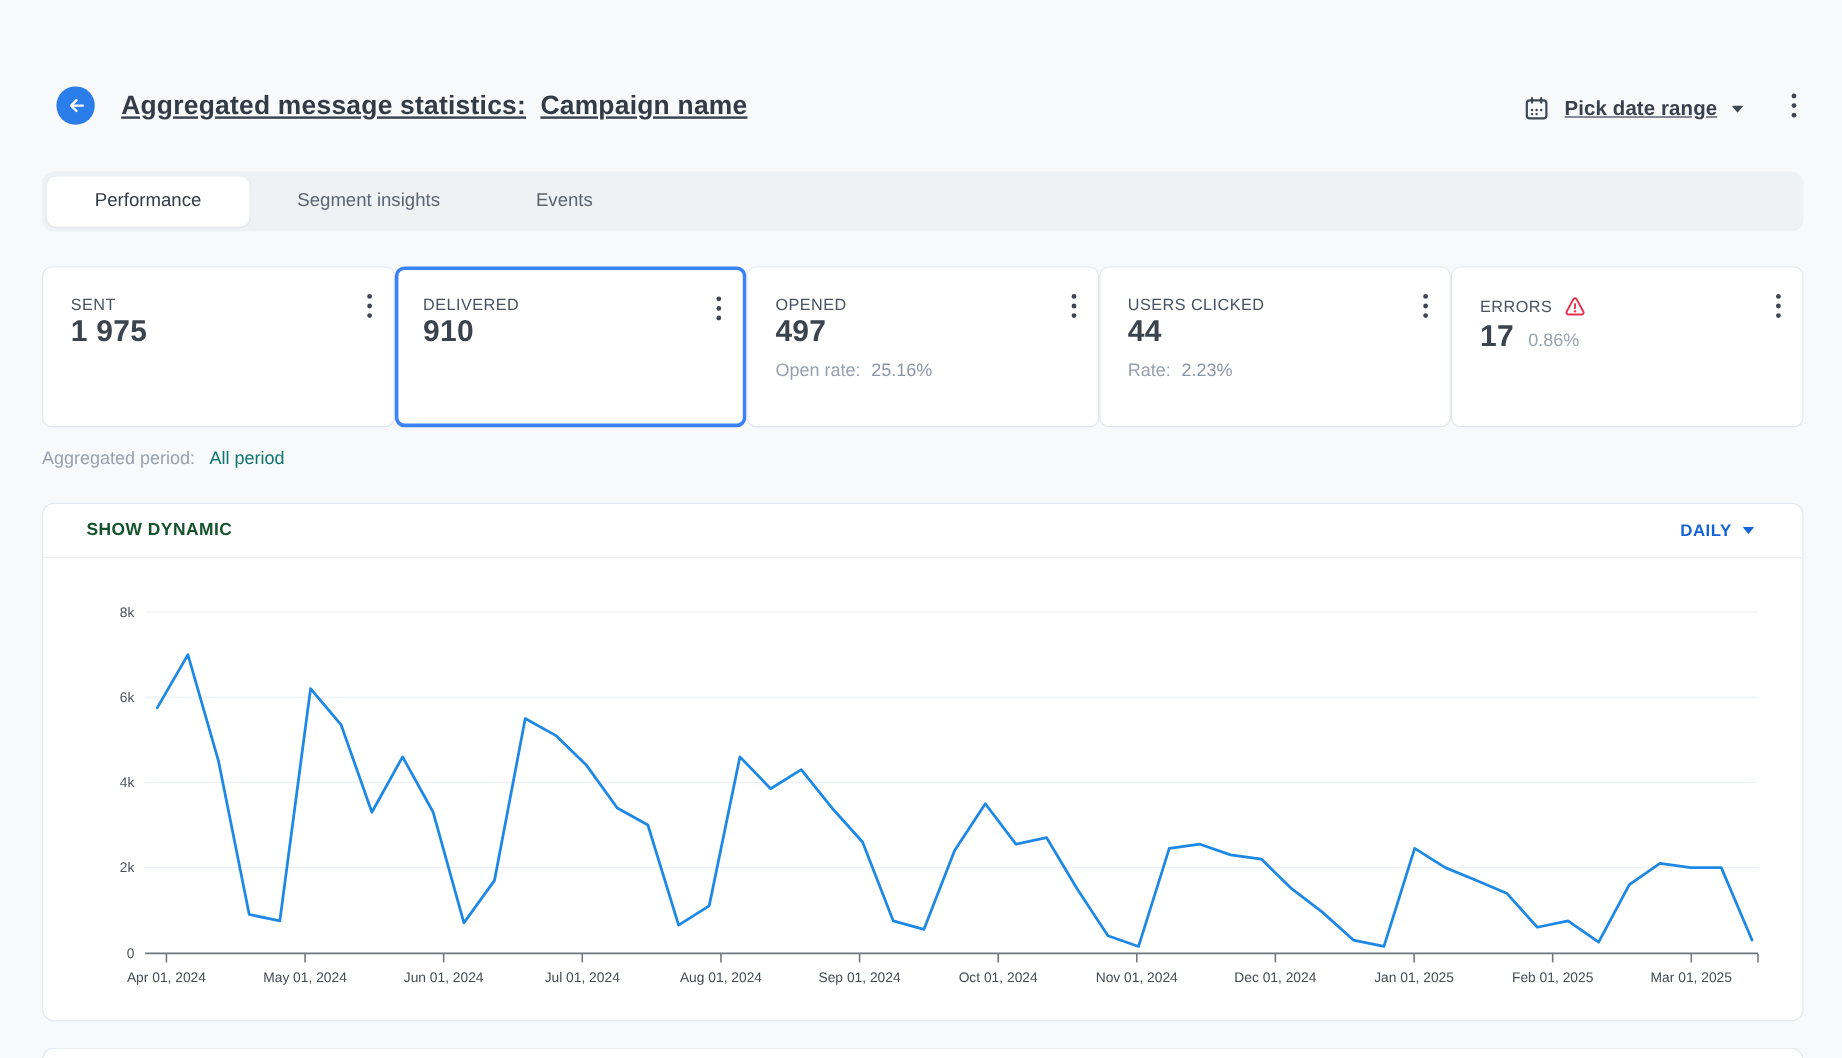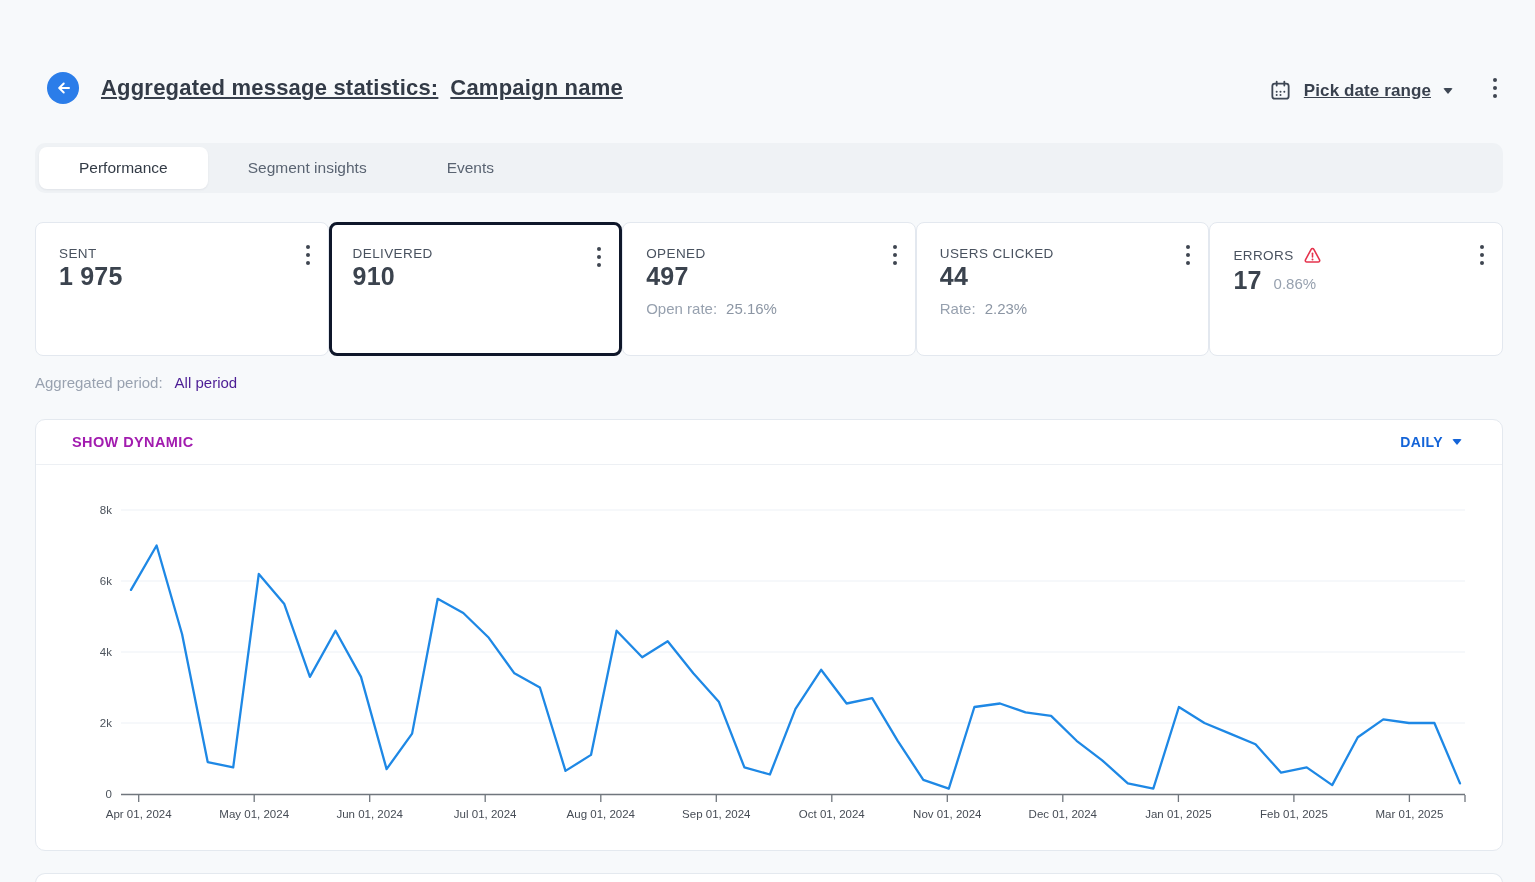--- a/index.html
+++ b/index.html
@@ -41,45 +41,45 @@
     padding:0 40px; cursor:pointer; white-space:nowrap;
   }
   .tab.active { background:#ffffff; color:#333b46; box-shadow:0 1px 2px rgba(60,70,90,.08); }
 
   
   .cards { margin:29px 32px 0 35px; display:flex; }
   .card {
     flex:1 1 0; height:134px; background:#ffffff; border:1px solid #e3e8ef; border-radius:8px;
     padding:23px 17px 0 23px; position:relative; cursor:pointer;
   }
-  .card.selected { border:3px solid #0f172a; padding:21px 15px 12px 21px; }
+  .card.selected { border:3px solid #3b82f6; padding:21px 15px 12px 21px; }
   .card-top { display:flex; align-items:center; }
   .card-label { font-size:13.5px; color:#49525f; letter-spacing:.4px; white-space:nowrap; }
   .card-warning { margin-left:9px; display:flex; }
   .card-kebab { position:absolute; top:18px; right:12px; }
   .card-value-row { margin-top:1px; display:flex; align-items:baseline; }
   .card-value { font-size:25px; font-weight:bold; color:#3b434e; letter-spacing:.2px; }
   .card-inline { margin-left:12px; font-size:15px; color:#97a1af; }
   .card-sub { margin-top:9px; font-size:15px; color:#97a1af; }
   .card-sub .sub-value { margin-left:9px; color:#8c96a4; }
 
   
   .stats-period { margin:18px 0 0 35px; font-size:15px; color:#99a2b0; }
-  .stats-period .value { margin-left:12px; color:#4c1d95; }
+  .stats-period .value { margin-left:12px; color:#0f766e; }
 
   
   .panel {
     margin:28px 32px 0 35px; background:#ffffff; border:1px solid #e4e9ef; border-radius:10px;
     height:432px; overflow:hidden;
   }
   .panel-header {
     height:45px; border-bottom:1px solid #edf0f4; display:flex; align-items:center;
     padding:0 40px 0 36px;
   }
-  .panel-title { font-size:14.5px; font-weight:bold; color:#a21caf; letter-spacing:.4px; }
+  .panel-title { font-size:14.5px; font-weight:bold; color:#14532d; letter-spacing:.4px; }
   .interval { margin-left:auto; display:flex; align-items:center; cursor:pointer; }
   .interval .label { font-size:14px; font-weight:bold; color:#1464d8; letter-spacing:.4px; }
   .interval .caret-down { border-top-color:#1464d8; margin-left:9px; }
   .chart-wrap { width:1464px; height:385px; }
 
   
   .bottom-sliver {
     margin:22px 32px 0 35px; height:20px; background:#ffffff;
     border:1px solid #e4e9ef; border-bottom:none; border-radius:10px 10px 0 0;
   }

